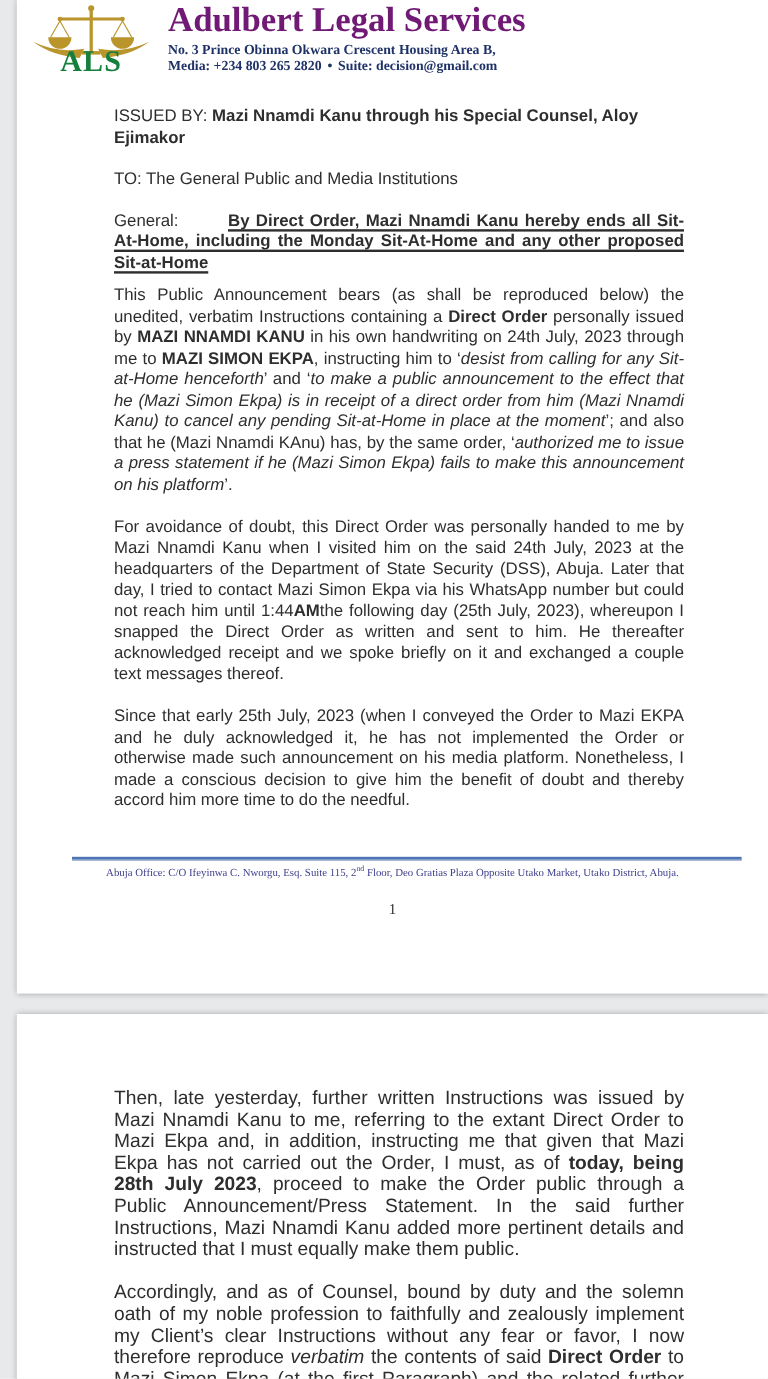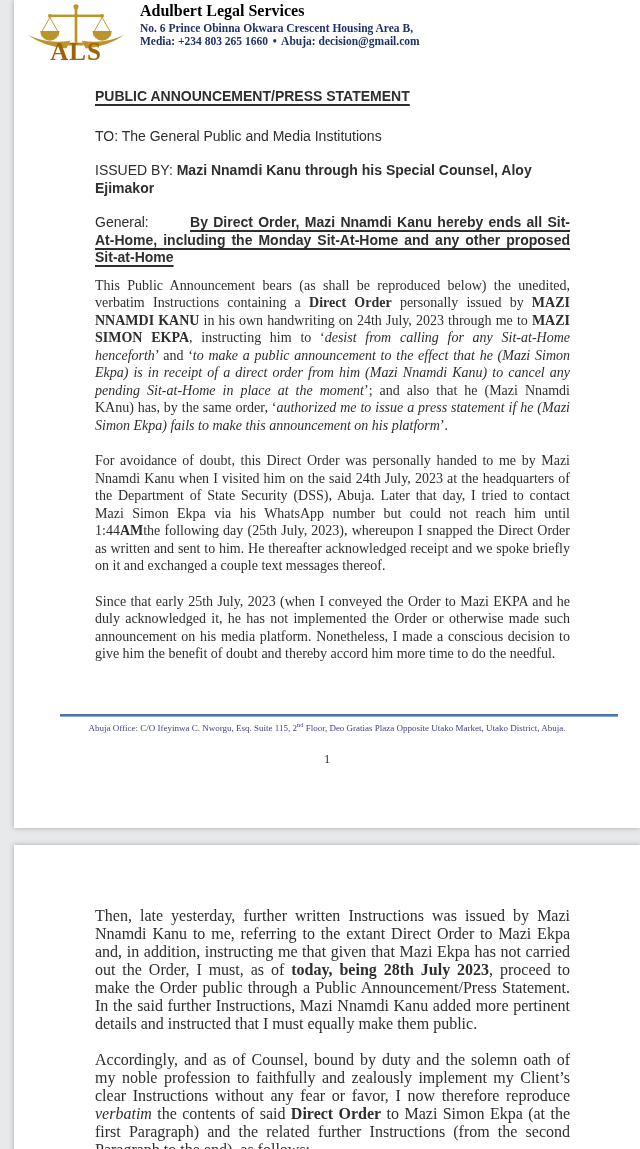--- a/index.html
+++ b/index.html
@@ -20,26 +20,26 @@
   .page1 { height: 828px; }
   .page2 { margin-top: 17px; height: 360px; padding: 62px 70px 0 81px; }
 
   
   .letterhead { position: relative; height: 80px; padding-top: 4px; }
   .logo { position: absolute; left: 12px; top: 2px; width: 100px; height: 72px; }
   .logo svg { width: 100px; height: 58px; display: block; }
   .logo-als {
     position: absolute; left: 50%; top: 36px; transform: translateX(-50%);
     font-family: "Liberation Serif", "DejaVu Serif", serif;
-    font-weight: 700; font-size: 25px; color: #a16207; letter-spacing: 1px;
+    font-weight: 700; font-size: 25px; color: #15803d; letter-spacing: 1px;
   }
   .lh-text { position: absolute; left: 126px; top: 2px; width: 470px; }
   .firm-name {
     font-family: "Liberation Serif", "DejaVu Serif", serif;
-    font-weight: 700; font-size: 16px; color: #000000; line-height: 1.1;
+    font-weight: 700; font-size: 29px; color: #701a75; line-height: 1.1;
     margin-bottom: 2px;
   }
   .addr, .contact {
     font-family: "Liberation Serif", "DejaVu Serif", serif;
     font-weight: 700; font-size: 11.5px; color: #1f3268; line-height: 13.5px;
   }
   .contact .sep { margin: 0 2px; }
 
   
   .content { padding: 8px 70px 0 81px; }
@@ -50,21 +50,21 @@
     font-weight: 700; text-decoration: underline;
     text-decoration-thickness: 1.5px; text-underline-offset: 3px;
   }
   .line { margin-bottom: 17px; }
   .bold { font-weight: 700; }
   .subject { margin-bottom: 10px; text-align: justify; }
   .subject .subj-body {
     font-weight: 700; text-decoration: underline;
     text-decoration-thickness: 1.5px; text-underline-offset: 3px; margin-left: 36px;
   }
-  .para { text-align: justify; margin-bottom: 18px; font-family: Liberation Serif, serif; }
+  .para { text-align: justify; margin-bottom: 18px; }
 
   
   .p1-footer { position: absolute; left: 0; right: 0; top: 714px; }
   .footer-rule {
     height: 3px; background: #4f74b3; margin: 0 22px 2px 46px;
     border-bottom: 1px solid #8fa7cf;
   }
   .footer-text {
     text-align: center;
     font-family: "Liberation Serif", "DejaVu Serif", serif;
@@ -101,32 +101,31 @@
             <path d="M67 30 A 10 10 0 0 0 87 30 Z" stroke="none"></path>
             <path d="M0 34 Q 20 44 44 40 L 40 48 Q 16 46 0 34 Z" stroke="none"></path>
             <path d="M100 34 Q 80 44 56 40 L 60 48 Q 84 46 100 34 Z" stroke="none"></path>
             <rect x="42" y="42" width="16" height="3" stroke="none"></rect>
           </g>
         </svg>
         <span class="logo-als">ALS</span>
       </div>
       <div class="lh-text">
         <div class="firm-name">Adulbert Legal Services</div>
-        <div class="addr">No. 6 Prince Obinna Okwara Crescent Housing Area B,</div>
-        <div class="contact"><span>Media:</span> <span>+234 803 265 1660</span> <span class="sep">•</span> <span>Abuja:</span> <span>decision@gmail.com</span></div>
+        <div class="addr">No. 3 Prince Obinna Okwara Crescent Housing Area B,</div>
+        <div class="contact"><span>Media:</span> <span>+234 803 265 2820</span> <span class="sep">•</span> <span>Suite:</span> <span>decision@gmail.com</span></div>
       </div>
     </div>
 
     <div class="content">
 
-      <p class="doc-title"><span>PUBLIC ANNOUNCEMENT/PRESS STATEMENT</span></p>
+
+      <p class="line"><span>ISSUED BY:</span> <span class="bold">Mazi Nnamdi Kanu through his Special Counsel, Aloy Ejimakor</span></p>
 
       <p class="line">TO: The General Public and Media Institutions</p>
-
-      <p class="line"><span>ISSUED BY:</span> <span class="bold">Mazi Nnamdi Kanu through his Special Counsel, Aloy Ejimakor</span></p>
 
       <p class="subject"><span>General:</span> <span class="subj-body">By Direct Order, Mazi Nnamdi Kanu hereby ends all Sit-At-Home, including the Monday Sit-At-Home and any other proposed Sit-at-Home</span></p>
 
       <p class="para"><span>This Public Announcement bears (as shall be reproduced below) the unedited, verbatim Instructions containing a </span><span style="font-weight: 700;">Direct Order</span><span> personally issued by </span><span style="font-weight: 700;">MAZI NNAMDI KANU</span><span> in his own handwriting on 24th July, 2023 through me to </span><span style="font-weight: 700;">MAZI SIMON EKPA</span><span>, instructing him to ‘</span><span style="font-style: italic;">desist from calling for any Sit-at-Home henceforth</span><span>’ and ‘</span><span style="font-style: italic;">to make a public announcement to the effect that he (Mazi Simon Ekpa) is in receipt of a direct order from him (Mazi Nnamdi Kanu) to cancel any pending Sit-at-Home in place at the moment</span><span>’; and also that he (Mazi Nnamdi KAnu) has, by the same order, ‘</span><span style="font-style: italic;">authorized me to issue a press statement if he (Mazi Simon Ekpa) fails to make this announcement on his platform</span><span>’.</span></p>
       <p class="para"><span>For avoidance of doubt, this Direct Order was personally handed to me by Mazi Nnamdi Kanu when I visited him on the said 24th July, 2023 at the headquarters of the Department of State Security (DSS), Abuja. Later that day, I tried to contact Mazi Simon Ekpa via his WhatsApp number but could not reach him until 1:44</span><span style="font-weight: 700;">AM</span><span>the following day (25th July, 2023), whereupon I snapped the Direct Order as written and sent to him. He thereafter acknowledged receipt and we spoke briefly on it and exchanged a couple text messages thereof.</span></p>
       <p class="para"><span>Since that early 25th July, 2023 (when I conveyed the Order to Mazi EKPA and he duly acknowledged it, he has not implemented the Order or otherwise made such announcement on his media platform. Nonetheless, I made a conscious decision to give him the benefit of doubt and thereby accord him more time to do the needful.</span></p>
     </div>
 
     <div class="p1-footer">
       <div class="footer-rule"></div>

